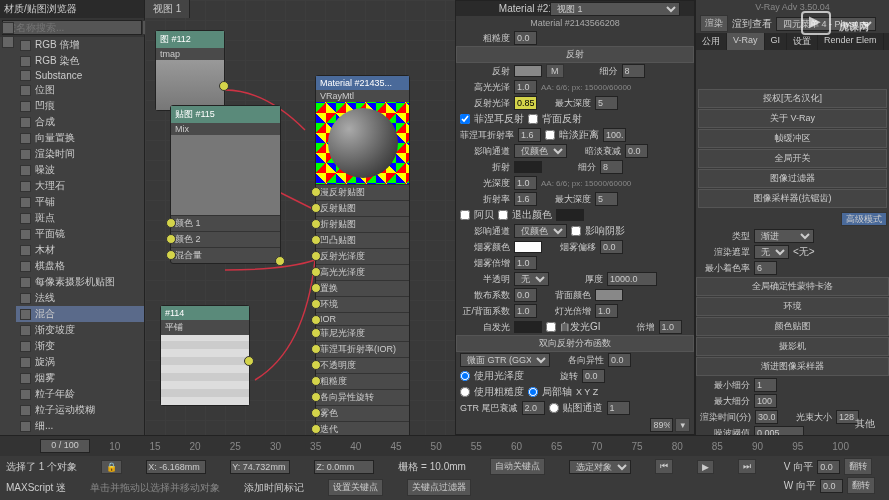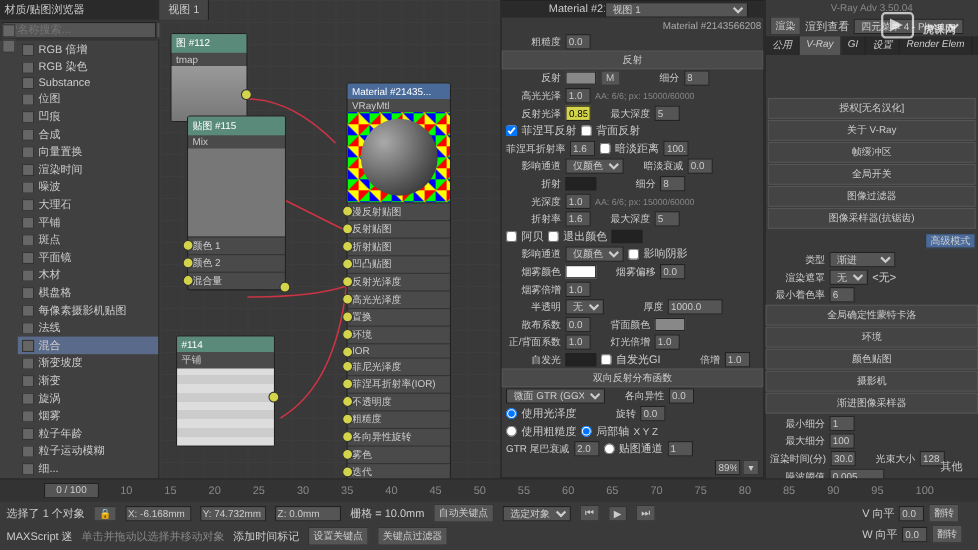--- a/index.html
+++ b/index.html
@@ -16,40 +16,40 @@
 .node-tabs { position: absolute; top: 0; left: 0; display: flex; background: #2a2a2a; }
 .node-tab { padding: 2px 8px; background: #444; border-right: 1px solid #222; }
 .node { position: absolute; background: #4a4a4a; border: 1px solid #222; border-radius: 3px; }
 .node-header { background: #5a8a7a; padding: 2px 4px; font-size: 9px; color: #fff; }
 .node-header.blue { background: #4a6a9a; }
 .node-thumb { width: 100%; background: #888; }
 .node-port { width: 10px; height: 10px; border-radius: 50%; background: #d4d44a; position: absolute; border: 1px solid #333; }
 .node-row { padding: 1px 4px; font-size: 9px; border-top: 1px solid #333; position: relative; }
 .mat-panel { position: absolute; left: 455px; top: 0; width: 240px; height: 435px; background: #3a3a3a; border: 1px solid #222; overflow: hidden; }
 .mat-title { background: #2a2a2a; padding: 2px 6px; text-align: center; font-size: 10px; }
-.mat-sub { text-align: right; padding: 2px; font-size: 9px; color: #aaa; }
+.mat-sub { text-align: center; padding: 2px; font-size: 9px; color: #aaa; }
 .param-row { display: flex; align-items: center; padding: 1px 4px; gap: 4px; }
 .param-label { min-width: 50px; text-align: right; font-size: 9px; }
 .spinner { width: 23px; height: 14px; background: #555; border: 1px solid #222; color: #ccc; font-size: 9px; padding: 0 2px; }
 .spinner-wide { width: 50px; }
 .color-swatch { width: 28px; height: 12px; background: #888; border: 1px solid #222; }
 .checkbox { width: 10px; height: 10px; }
 .dropdown { background: #555; border: 1px solid #222; color: #ccc; font-size: 9px; padding: 0 2px; height: 14px; }
 .section-header { background: #4a4a4a; text-align: center; padding: 1px; border: 1px solid #555; font-size: 9px; }
 .right-panel { position: absolute; right: 0; top: 0; width: 194px; height: 435px; background: #3a3a3a; border-left: 1px solid #222; }
 .right-tabs { display: flex; background: #2a2a2a; }
-.right-tab { padding: 2px 6px; font-size: 9px; border-right: 1px solid #222; font-style: italic; }
+.right-tab { padding: 2px 6px; font-size: 9px; border-right: 1px solid #222; }
 .right-tab.active { background: #555; }
 .right-list { padding: 2px; margin-top: 36px; }
 .right-item { text-align: center; padding: 2px; border: 1px solid #555; margin: 1px 0; background: #444; font-size: 9px; }
 .bottom-bar { position: absolute; bottom: 0; left: 0; width: 100%; height: 65px; background: #3a3a3a; border-top: 1px solid #222; }
 .timeline { height: 20px; background: #333; display: flex; align-items: center; padding: 0 40px; position: relative; }
 .timeline-slider { position: absolute; left: 40px; background: #555; width: 50px; height: 14px; border: 1px solid #222; text-align: center; font-size: 9px; }
 .timeline-ticks { display: flex; justify-content: space-between; flex: 1; font-size: 8px; color: #888; }
-.status-row { display: flex; align-items: center; padding: 2px 6px; gap: 8px; font-size: 9px; }
+.status-row { display: flex; align-items: center; padding: 2px 6px; gap: 24px; font-size: 9px; }
 .status-input { background: #555; border: 1px solid #222; color: #ccc; width: 60px; font-size: 9px; padding: 1px; }
 .btn { background: #555; border: 1px solid #333; padding: 1px 4px; font-size: 9px; color: #ccc; }
 .watermark { position: absolute; right: 20px; top: 5px; font-size: 28px; color: rgba(255,255,255,0.7); font-weight: bold; pointer-events: none; }
 .watermark-icon { display: inline-block; width: 30px; height: 24px; border: 2px solid rgba(255,255,255,0.7); border-radius: 4px; vertical-align: middle; position: relative; }
 .watermark-icon::after { content: "▶"; position: absolute; left: 6px; top: 0px; font-size: 14px; }
 svg.wires { position: absolute; left: 0; top: 0; pointer-events: none; }
 .viewport-dd { position: absolute; left: 550px; top: 2px; }
 .preview-sphere { width: 70px; height: 70px; border-radius: 50%; background: radial-gradient(circle at 30% 30%, #aaa, #555 60%, #222); margin: 4px auto; }
 .checker-border { padding: 2px; background: repeating-conic-gradient(#f00 0% 12.5%, #0f0 0% 25%, #00f 0% 37.5%, #ff0 0% 50%) 0/20px 20px; }
 .icon-strip { position: absolute; left: 2px; top: 22px; width: 14px; display: flex; flex-direction: column; gap: 2px; }
@@ -184,21 +184,21 @@
     <path d="M 110 380 Q 160 350 170 260" stroke="#cc3344" stroke-width="1.5" fill="none"></path>
   </svg>
 
   <div class="node" style="left:10px; top:30px; width:70px">
     <div class="node-header">图 #112</div>
     <div style="padding:1px 4px; font-size:9px">tmap</div>
     <div class="node-thumb" style="height:50px; background:linear-gradient(#999,#777)"></div>
     <div class="node-port" style="right:-5px; top:50px"></div>
   </div>
 
-  <div class="node" style="left:25px; top:105px; width:90px">
+  <div class="node" style="left:25px; top:105px; width:111px">
     <div class="node-header">贴图 #115</div>
     <div style="padding:1px 4px; font-size:9px">Mix</div>
     <div class="node-thumb" style="height:80px; background:#777"></div>
     <div id="n2rows">
         <div class="node-row">颜色 1<div class="node-port" style="left:-5px; top:2px"></div></div>
         <div class="node-row">颜色 2<div class="node-port" style="left:-5px; top:2px"></div></div>
         <div class="node-row">混合量<div class="node-port" style="left:-5px; top:2px"></div></div>
       </div>
     <div class="node-port" style="right:-5px; top:150px"></div>
   </div>

